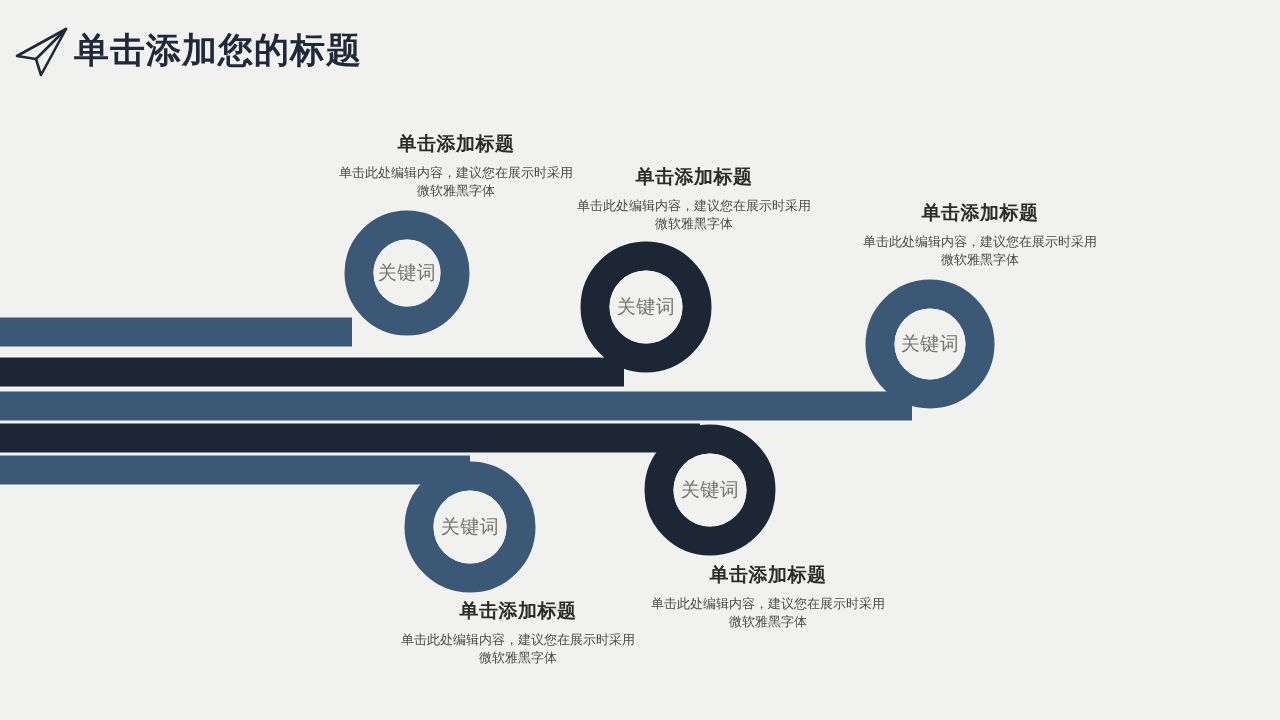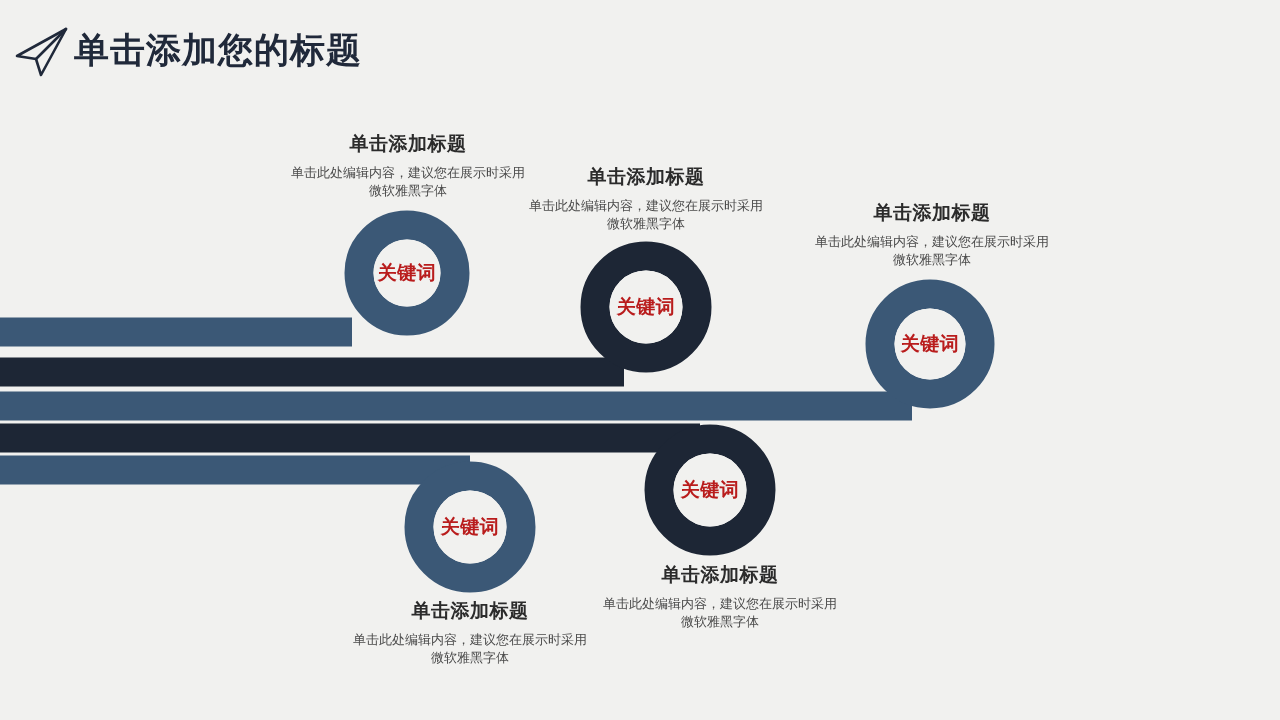--- a/index.html
+++ b/index.html
@@ -52,32 +52,33 @@
     position: absolute;
     left: 0; top: 0;
     width: 1280px;
     height: 720px;
   }
 
   
   .node-label {
     position: absolute;
     font-size: 19px;
-    font-weight: bold;
-    color: #b91c1c;
+    font-weight: normal;
+    color: #737373;
     white-space: nowrap;
     transform: translate(-50%, -50%);
     letter-spacing: 0.5px;
   }
 
   
   .text-block {
     position: absolute;
     text-align: center;
     transform: translateX(-50%);
+    margin-left: 48px;
   }
   .tb-title {
     font-size: 19px;
     font-weight: bold;
     color: #2b2b2b;
     margin: 0 0 7px 0;
     letter-spacing: 0.5px;
     white-space: nowrap;
   }
   .tb-body {

